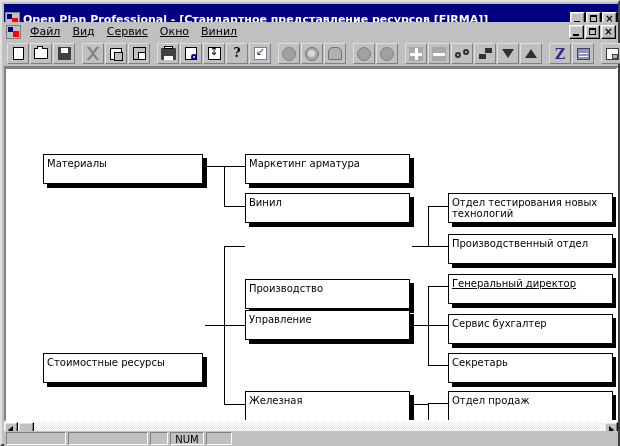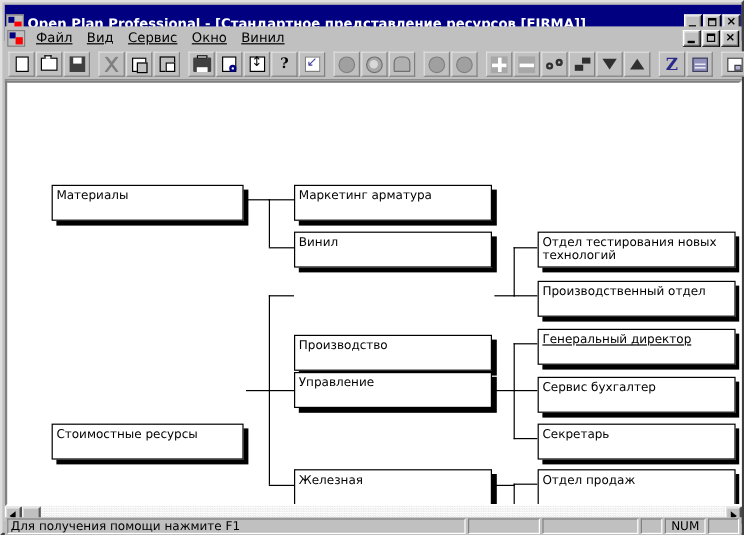--- a/index.html
+++ b/index.html
@@ -781,21 +781,20 @@
   </div>
 
   <div class="hscroll">
     <div class="sb-arrow left"></div>
     <div class="sb-thumb"></div>
     <div class="sb-track"></div>
     <div class="sb-arrow right"></div>
   </div>
 
   <div class="statusbar">
-    <div class="spane main">Для получения помощи нажмите F1</div>
     <div class="spane w60"></div>
     <div class="spane w80"></div>
     <div class="spane w20"></div>
     <div class="spane w34">NUM</div>
     <div class="spane w26"></div>
   </div>
 
 </div>
 
 </body></html>

